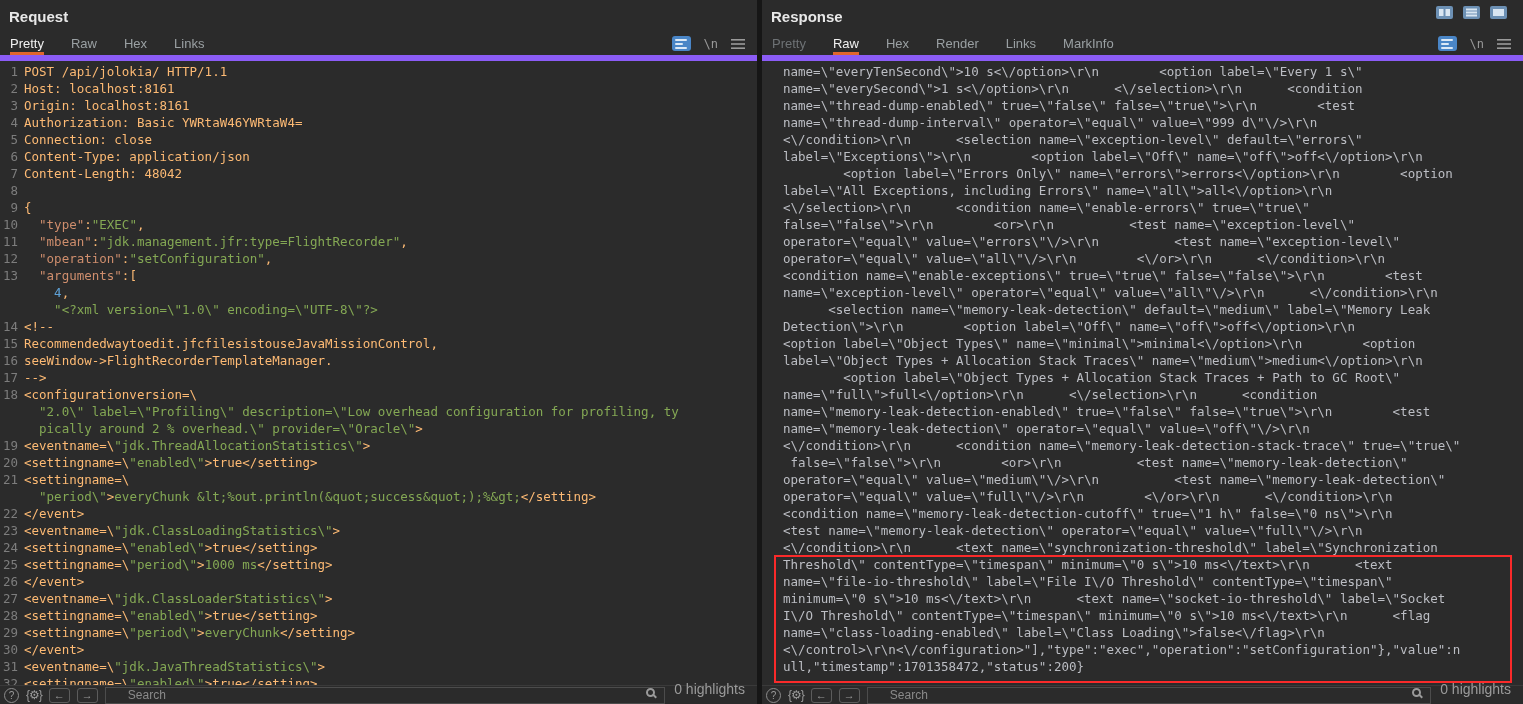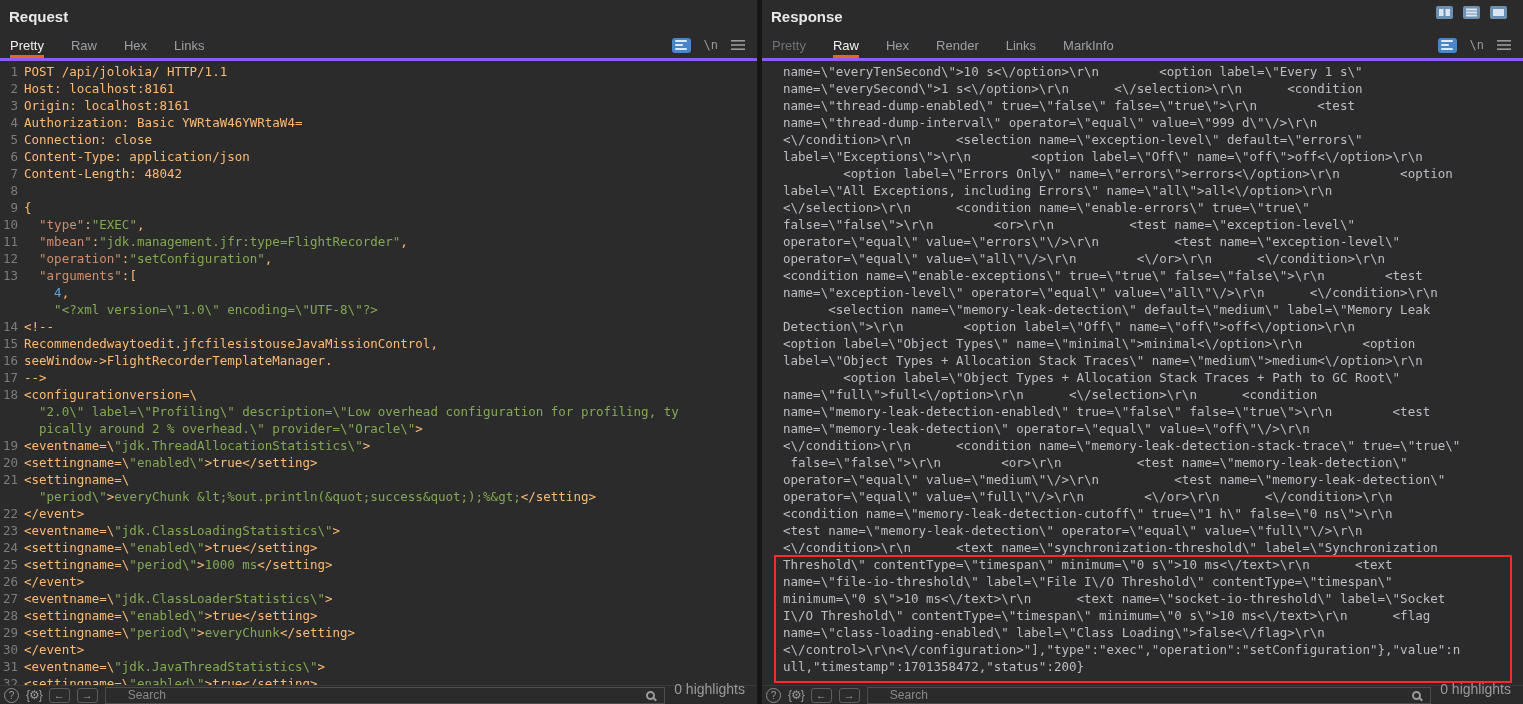--- a/index.html
+++ b/index.html
@@ -7,21 +7,21 @@
   body{font-family:"Liberation Sans",sans-serif}
   .window{width:1523px;height:704px;display:flex;background:#191919;overflow:hidden}
   .panel{background:#2b2b2b;display:flex;flex-direction:column;height:704px}
   .panel.left{width:757px}
   .divider{width:5px;background:#161616}
   .panel.right{width:761px}
   .panel-header{height:32px;display:flex;align-items:center;justify-content:space-between;padding:0 16px 0 9px}
   .panel-title{font-size:15px;font-weight:bold;color:#e8e8e8}
   .win-controls{display:flex;gap:10px;align-items:flex-start;margin-top:-8px}
   .win-btn{display:inline-flex;cursor:pointer}
-  .tabbar{height:29px;display:flex;align-items:stretch;padding:0 12px 0 10px;border-bottom:3px solid #8b5cf6}
+  .tabbar{height:29px;display:flex;align-items:stretch;padding:0 12px 0 10px;border-bottom:6px solid #8b5cf6}
   .tabs{display:flex;align-items:stretch}
   .tab{display:flex;align-items:center;margin-right:27px;font-size:13px;color:#9aa0a3;border-bottom:3px solid transparent;padding-top:3px;cursor:pointer;white-space:nowrap}
   .tab.active{color:#f1f1f1;border-bottom-color:#e0662c}
   .tab.dim{color:#6e7275}
   .tab-icons{margin-left:auto;display:flex;align-items:center;gap:13px}
   .icon-wrap{background:#4a86c7;border-radius:3px;width:19px;height:15px;display:flex;align-items:center;justify-content:center}
   .icon-nl{font-family:"DejaVu Sans Mono",monospace;font-size:12px;color:#9a9a9a}
   .icon-burger{display:flex}
   .editor{position:relative;flex:1;overflow:hidden;padding-top:2px;font-family:"DejaVu Sans Mono",monospace;font-size:12.5px;line-height:17px;color:#bcbec4;cursor:text}
   .crow{display:flex;height:17px;white-space:pre}
@@ -31,21 +31,21 @@
   .tk-k{color:#cf8e6d}
   .tk-s{color:#84a854}
   .tk-num{color:#5ea1d6}
   #response-lines{padding-left:21px}
   .rline{height:17px;white-space:pre;color:#bcbec4}
   .red-highlight{position:absolute;left:12px;top:494px;width:738px;height:128px;border:2px solid #fa2a2a;pointer-events:none}
   .statusbar{height:19px;border-top:1px solid #3a3a3a;display:flex;align-items:center;gap:7px;padding:0 6px 0 4px;color:#9b9b9b;background:#2b2b2b}
   .sb-help{width:15px;height:15px;border:1px solid #8c8c8c;border-radius:50%;font-size:10px;display:flex;align-items:center;justify-content:center;flex:none}
   .sb-gear{font-size:12px;flex:none;letter-spacing:-1px}
   .sb-nav{min-width:21px;height:15px;border:1px solid #5c5c5c;border-radius:3px;display:flex;align-items:center;justify-content:center;font-size:11px;flex:none;cursor:pointer}
-  .searchbox{flex:1;height:17px;border:1px solid #4c4c4c;display:flex;align-items:center;background:#2b2b2b;padding:0 6px 0 2px}
+  .searchbox{flex:1;height:17px;border:1px solid #4c4c4c;display:flex;background:#2b2b2b;padding:0 6px 0 2px}
   .search-input{flex:1;background:transparent;border:none;outline:none;color:#cfcfcf;font-size:12px;font-family:"Liberation Sans",sans-serif;padding-left:20px}
   .search-input::placeholder{color:#8a8a8a}
   .magnifier{width:9px;height:9px;border:2px solid #9a9a9a;border-radius:50%;position:relative;margin-right:3px;flex:none}
   .magnifier::after{content:"";position:absolute;width:5px;height:2px;background:#9a9a9a;transform:rotate(45deg);right:-4px;bottom:-2px}
   .sb-high{font-size:14px;white-space:nowrap;margin:0 6px 12px 2px;flex:none}
 </style>
 </head>
 <body>
 
 <div class="window">

